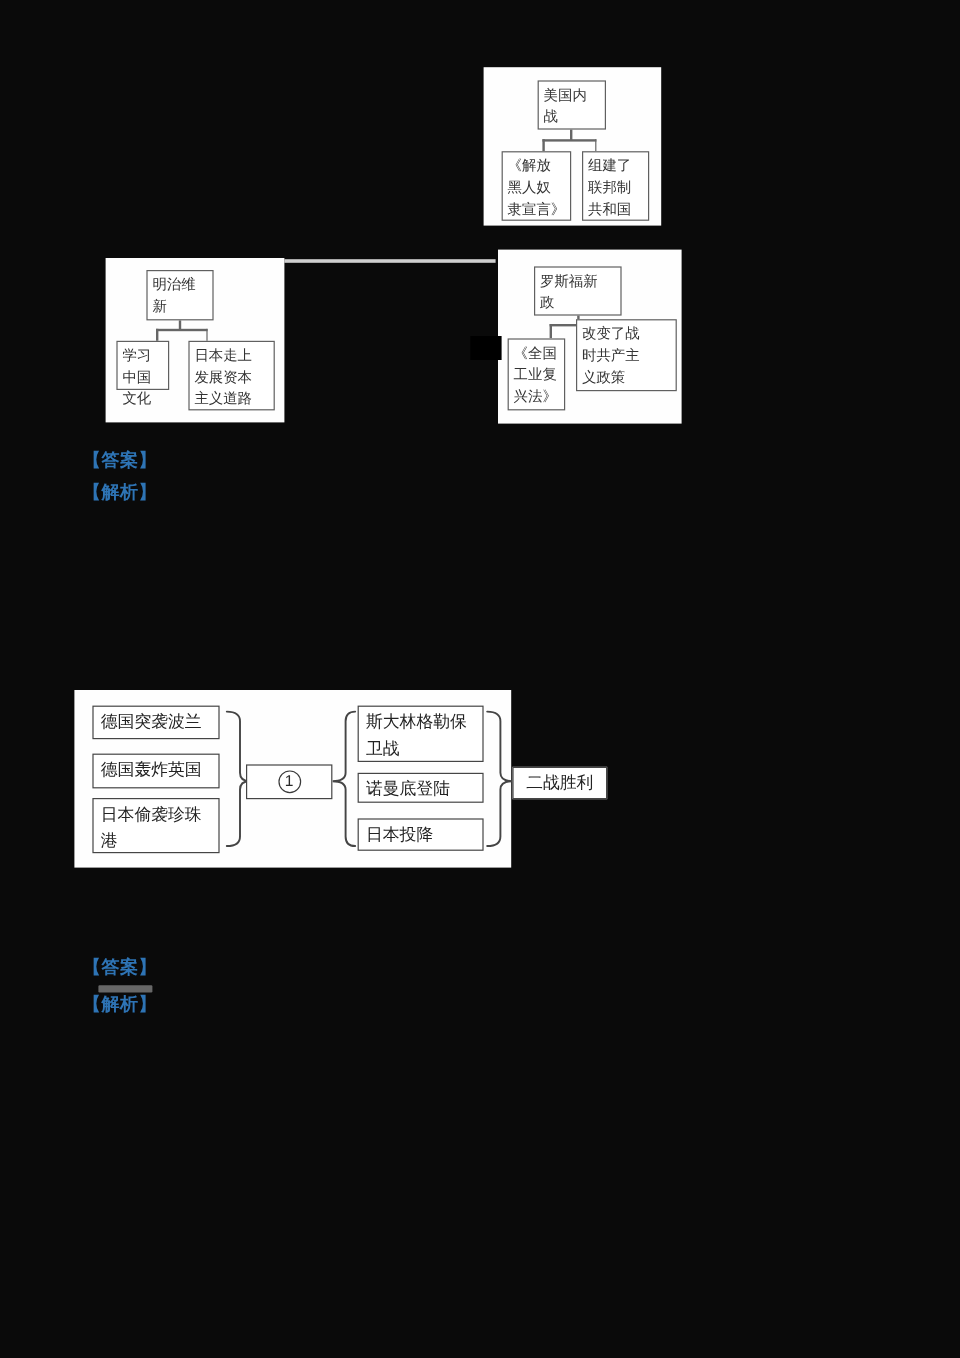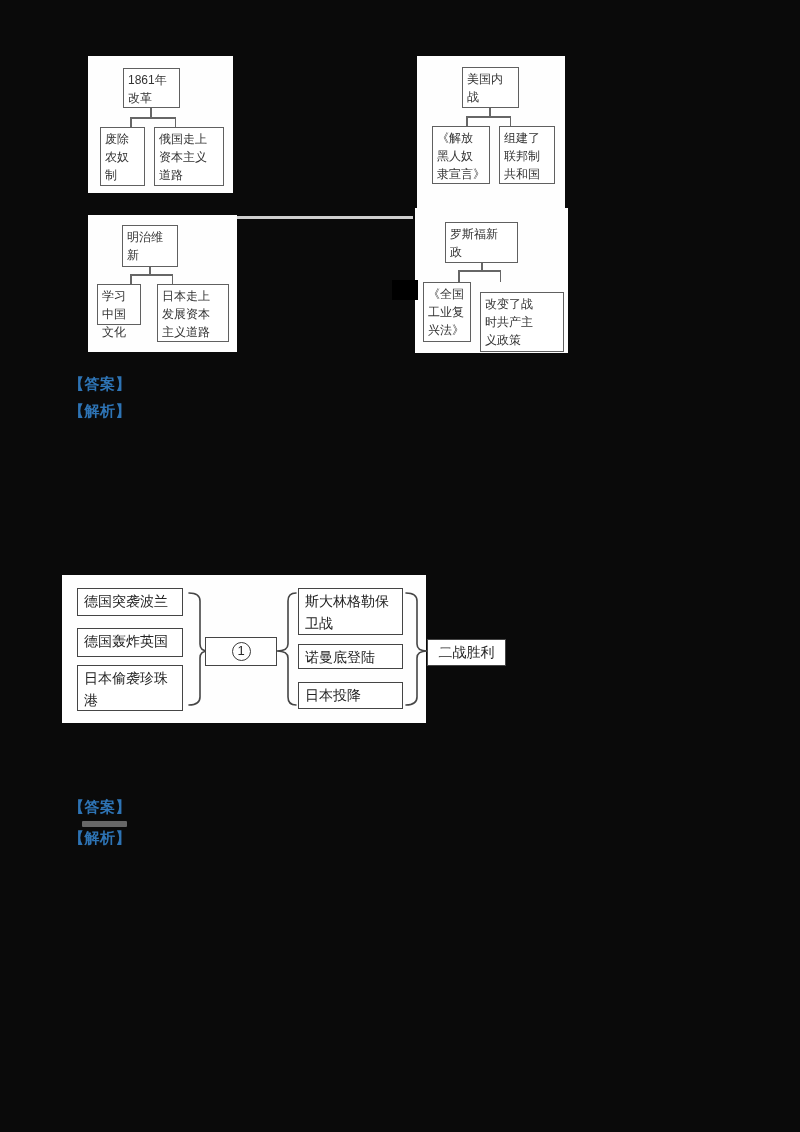--- a/index.html
+++ b/index.html
@@ -30,36 +30,22 @@
   }
   .outcome{display:flex;align-items:center;justify-content:center;white-space:nowrap;}
   .artifact{position:absolute;}
   svg{position:absolute;left:0;top:0;}
 </style>
 </head>
 <body>
 
 <div class="stage">
 
-  <div class="panel" style="left:88px;top:56px;width:145px;height:137px">
-    <div class="box" style="left:35px;top:12px;width:57px;height:40px">1861年
-改革</div>
-    <div class="line" style="left:62px;top:52px;width:1.5px;height:10px"></div>
-    <div class="line" style="left:42px;top:61px;width:46px;height:1.5px"></div>
-    <div class="line" style="left:42px;top:61px;width:1.5px;height:11px"></div>
-    <div class="line" style="left:86.5px;top:61px;width:1.5px;height:11px"></div>
-    <div class="box" style="left:12px;top:71px;width:45px;height:59px">废除
-农奴
-制</div>
-    <div class="box" style="left:66px;top:71px;width:70px;height:59px">俄国走上
-资本主义
-道路</div>
-  </div>
 
-  <div class="panel" style="left:417px;top:56px;width:148px;height:167px">
+  <div class="panel" style="left:403px;top:56px;width:148px;height:132px">
     <div class="box" style="left:45px;top:11px;width:57px;height:41px">美国内
 战</div>
     <div class="line" style="left:72px;top:52px;width:1.5px;height:9px"></div>
     <div class="line" style="left:49px;top:60px;width:45px;height:1.5px"></div>
     <div class="line" style="left:49px;top:60px;width:1.5px;height:10px"></div>
     <div class="line" style="left:92.5px;top:60px;width:1.5px;height:10px"></div>
     <div class="box" style="left:15px;top:70px;width:58px;height:58px">《解放
 黑人奴
 隶宣言》</div>
     <div class="box" style="left:82px;top:70px;width:56px;height:58px">组建了
@@ -87,21 +73,21 @@
   <div class="panel" style="left:415px;top:208px;width:153px;height:145px">
     <div class="box" style="left:30px;top:14px;width:73px;height:41px">罗斯福新
 政</div>
     <div class="line" style="left:66px;top:55px;width:1.5px;height:8px"></div>
     <div class="line" style="left:43px;top:62px;width:43px;height:1.5px"></div>
     <div class="line" style="left:43px;top:62px;width:1.5px;height:12px"></div>
     <div class="line" style="left:84.5px;top:62px;width:1.5px;height:12px"></div>
     <div class="box" style="left:8px;top:74px;width:48px;height:60px">《全国
 工业复
 兴法》</div>
-    <div class="box" style="left:65px;top:84px;width:84px;height:60px">改变了战
+    <div class="box" style="left:65px;top:58px;width:84px;height:60px">改变了战
 时共产主
 义政策</div>
   </div>
 
   <div class="artifact" style="left:392px;top:280px;width:26px;height:20px;background:#000"></div>
 
   <div class="blue-label" style="left:69px;top:376px">【答案】</div>
   <div class="blue-label" style="left:69px;top:403px">【解析】</div>
 
   <div class="panel" style="left:62px;top:575px;width:364px;height:148px">

